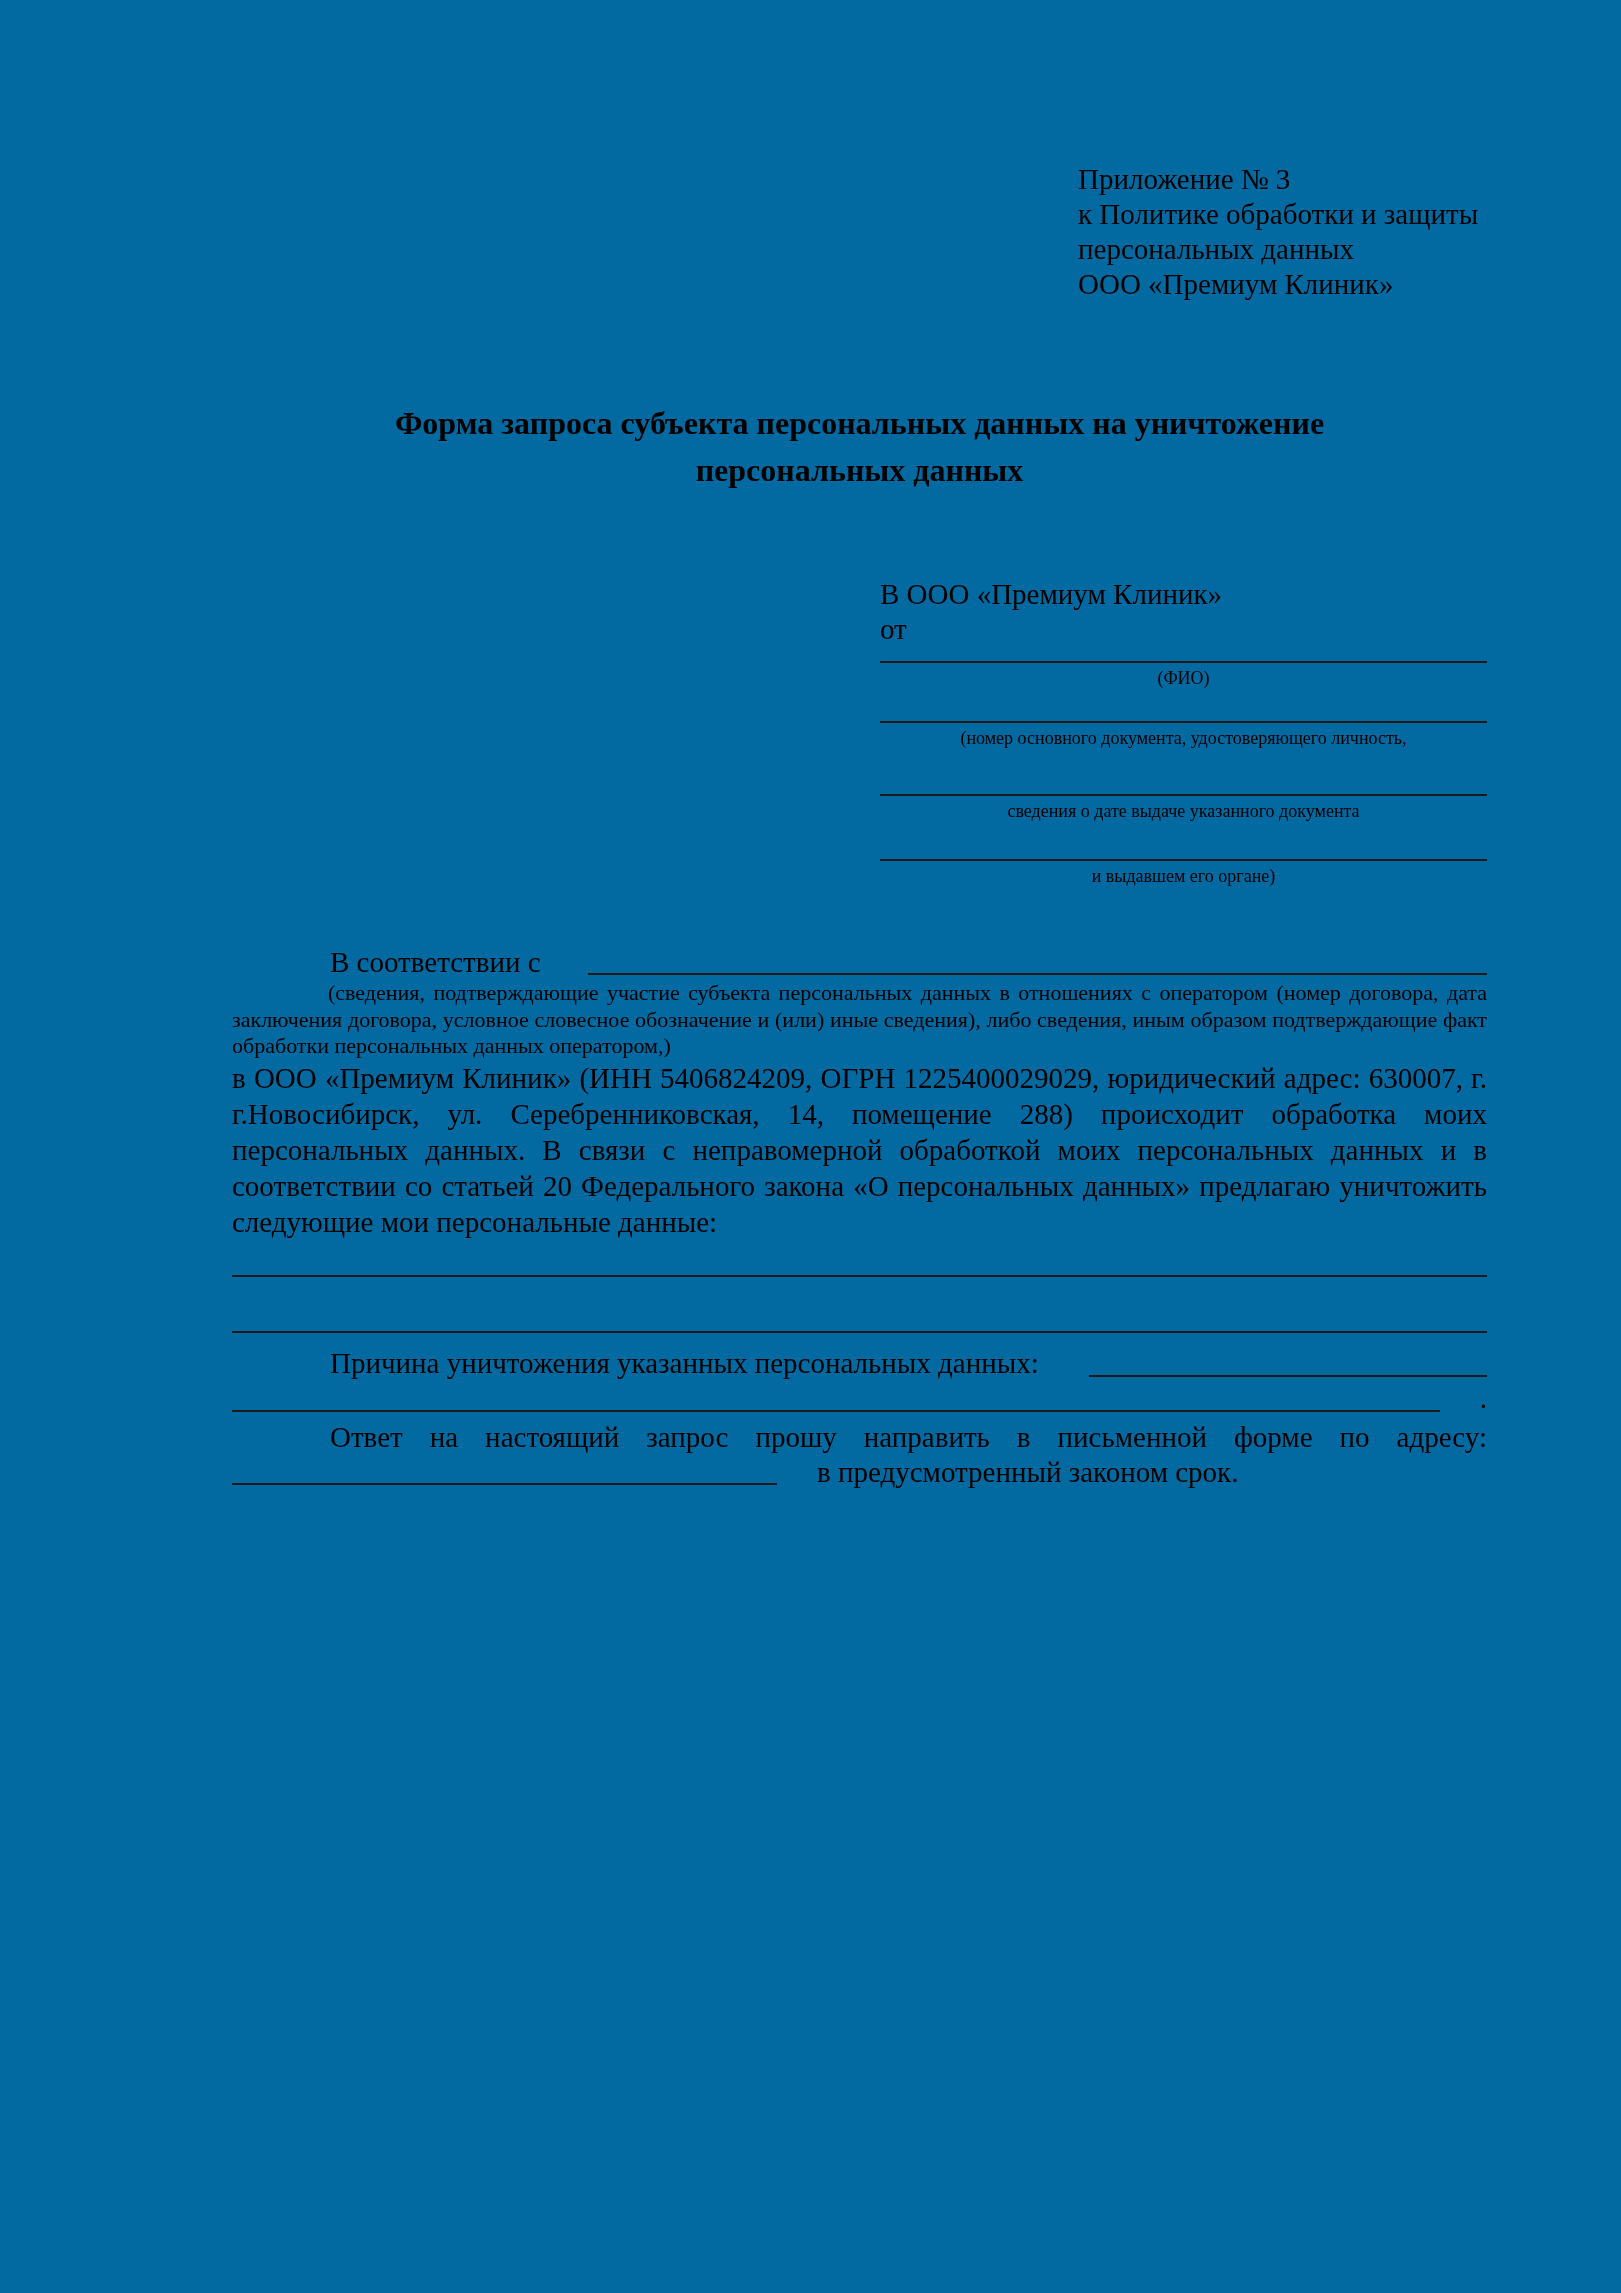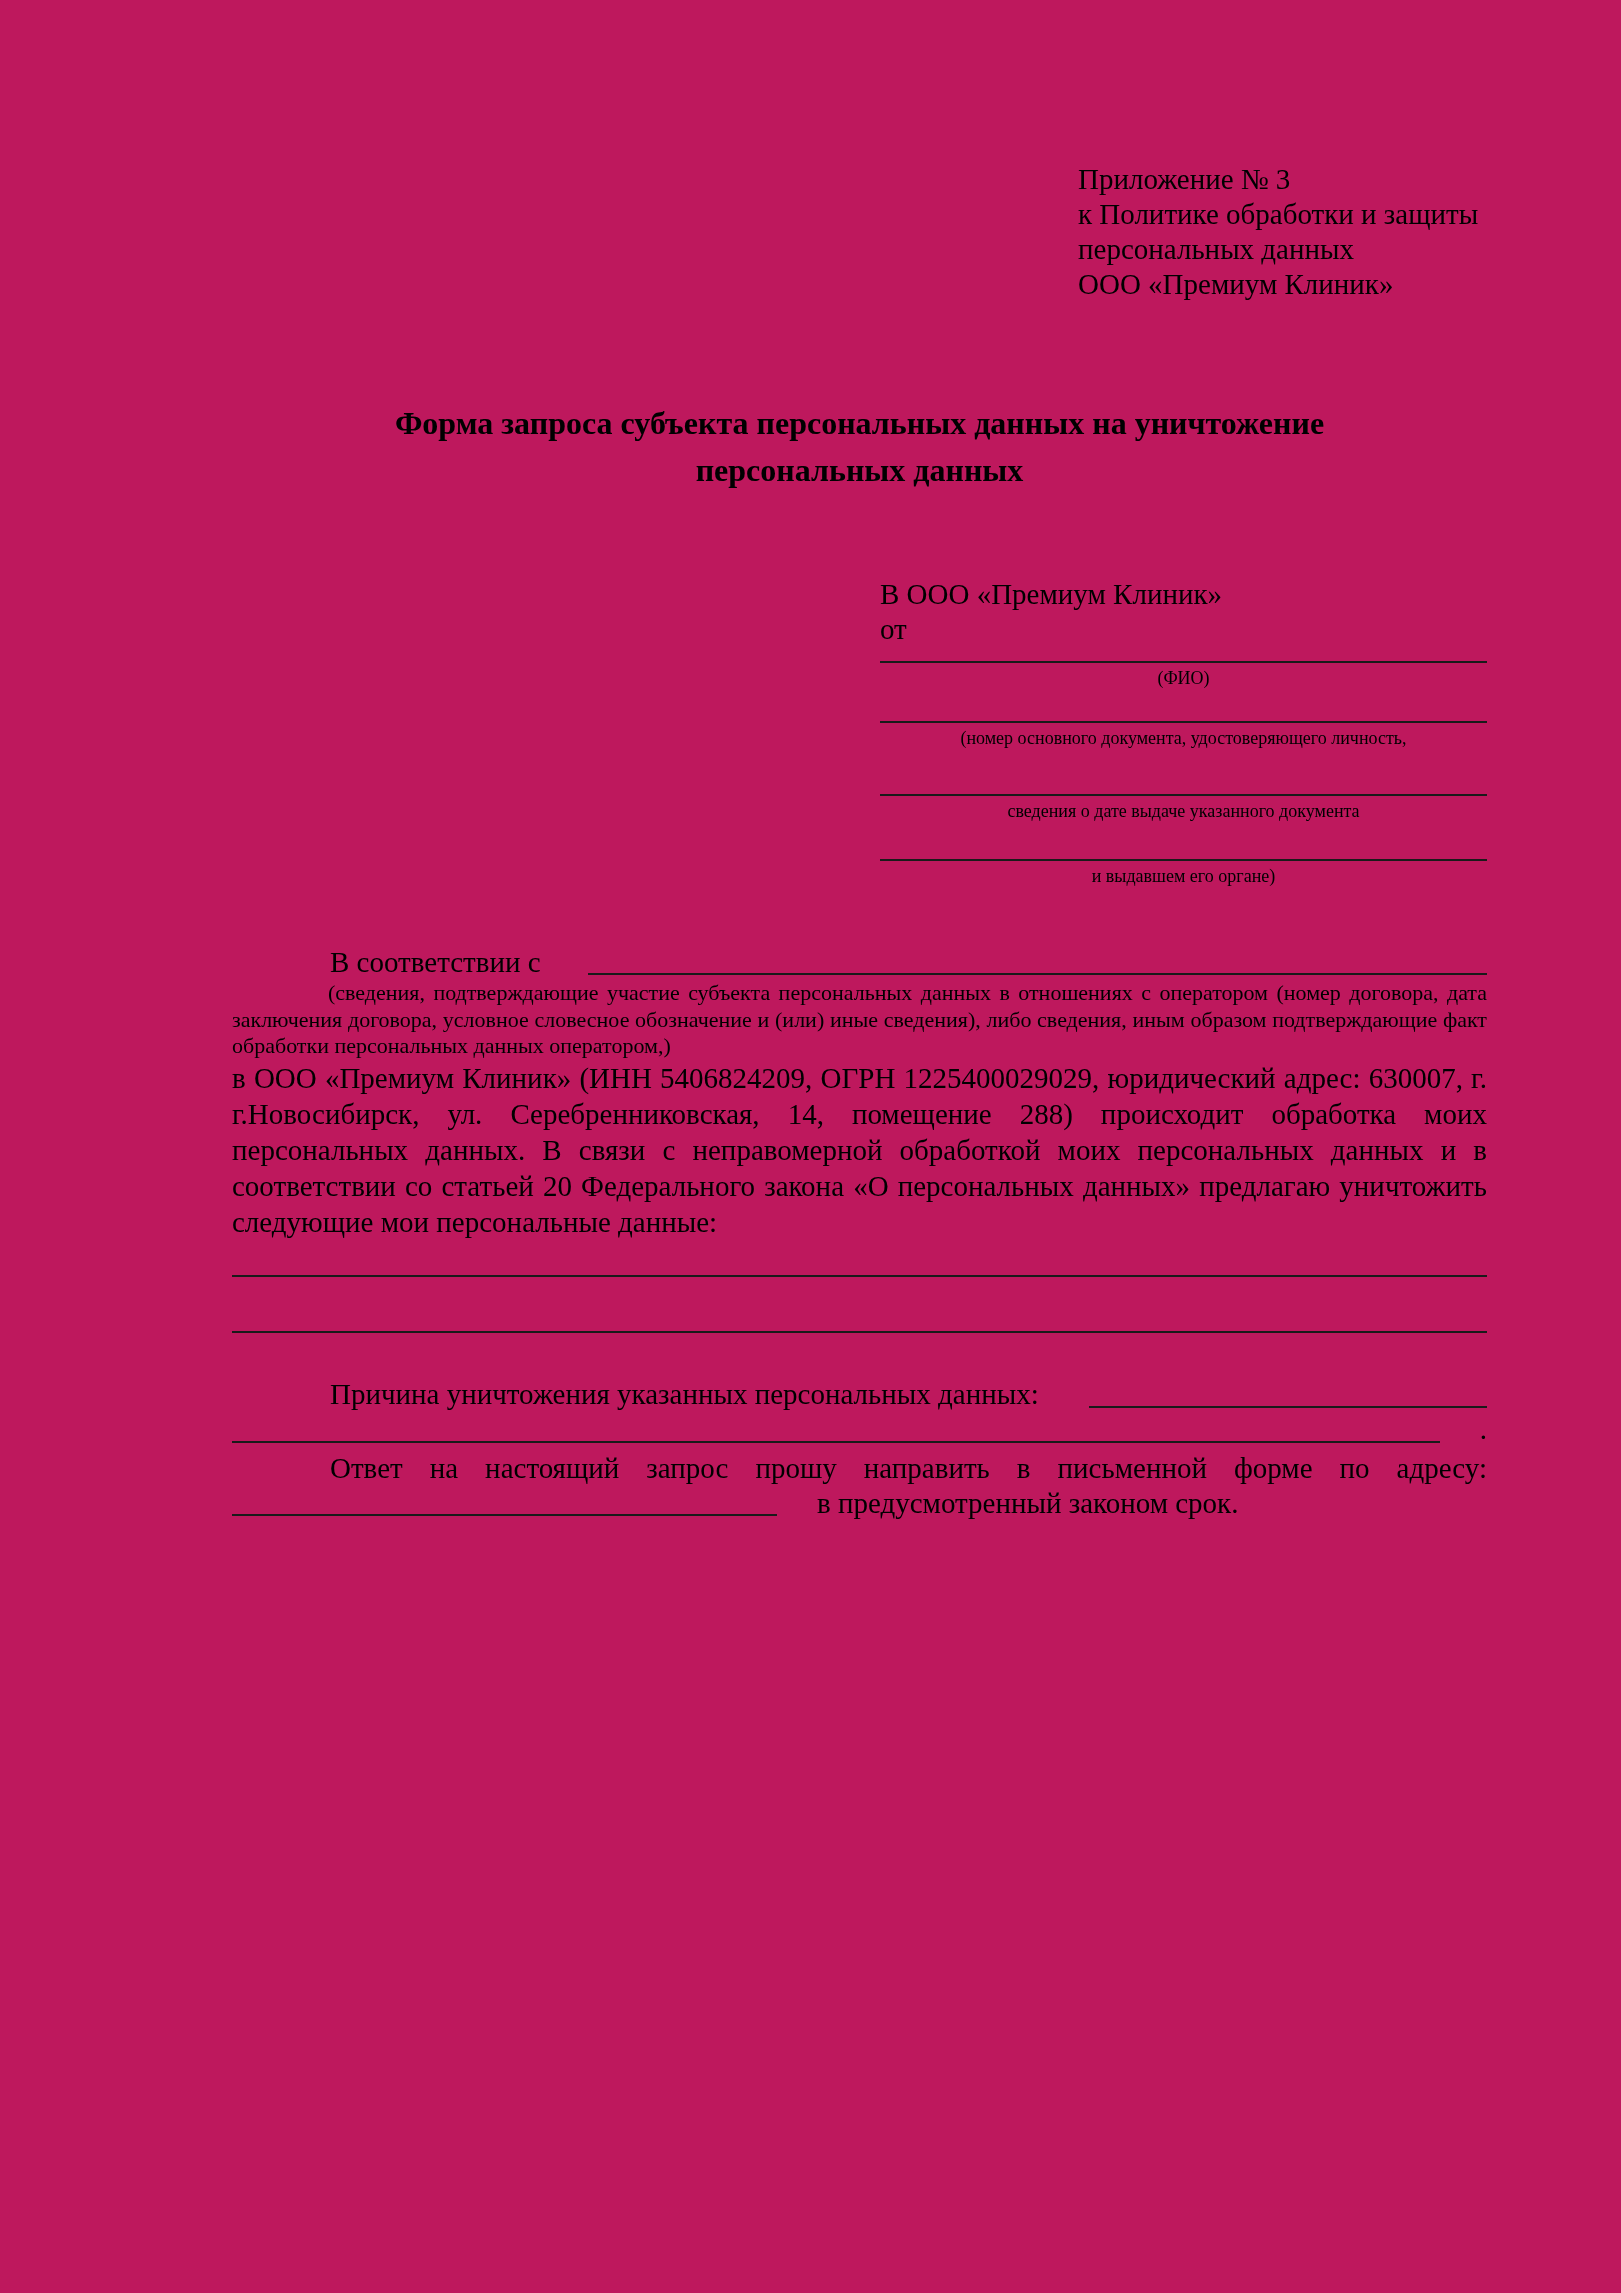--- a/index.html
+++ b/index.html
@@ -1,20 +1,20 @@
 <!DOCTYPE html>
 <html><head>
 <meta charset="utf-8">
 <style>
   html,body { margin:0; padding:0; background:#888; }
   .page {
     position:relative;
     width:1621px; height:2294px;
     margin:0 auto;
-    background:#be185d;
+    background:#0369a1;
     color:#000000;
     font-family:"Liberation Serif","DejaVu Serif",serif;
     font-size:29px; line-height:35px;
     box-sizing:border-box;
     padding:162px 134px 0 232px;
     overflow:hidden;
   }
   .appendix { margin-left:846px; }
   .appendix div { line-height:35px; }
 
@@ -53,21 +53,21 @@
 
   .main-par {
     text-align:justify;
     line-height:36px;
   }
 
   .blank-1 { margin-top:35px; }
   .blank-2 { margin-top:54px; }
 
   .reason-row { margin-top:13.7px; }
-  .reason-row .label { white-space:nowrap; padding-left:98px; padding-right:9.8px;margin-top:31px; }
+  .reason-row .label { white-space:nowrap; padding-left:98px; padding-right:9.8px; }
 
   .reason-cont-row { margin-top:0; height:35px; }
   .reason-cont-row .dot { line-height:35px; }
 
   .answer {
     margin-top:3.9px;
     text-align:justify;
     text-align-last:justify;
     text-indent:98px;
   }

